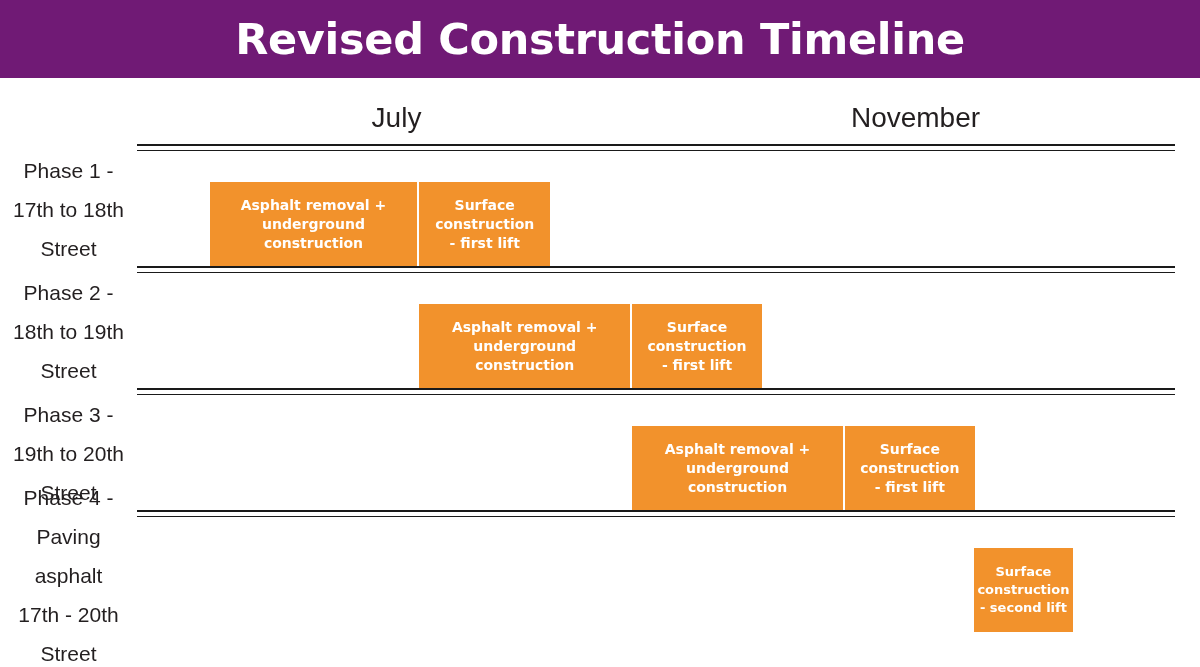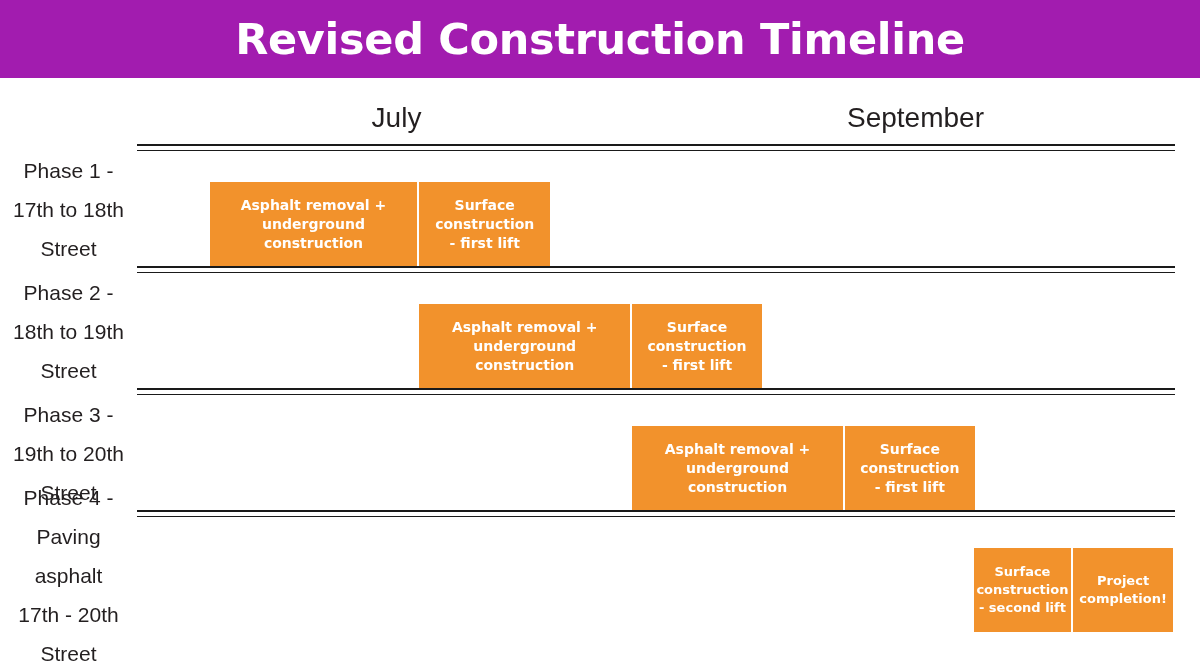--- a/index.html
+++ b/index.html
@@ -18,21 +18,21 @@
     overflow: hidden;
   }
 
   
   .title-banner {
     position: absolute;
     left: 0;
     top: 0;
     width: 1200px;
     height: 78px;
-    background: #a21caf;
+    background: #701a75;
     display: flex;
     align-items: center;
     justify-content: center;
   }
   .title-text {
     font-family: "DejaVu Sans", sans-serif;
     font-weight: bold;
     font-size: 43px;
     letter-spacing: -0.3px;
     color: #ffffff;
@@ -147,21 +147,21 @@
 
   <div class="title-banner">
     <div class="title-text">Revised Construction Timeline</div>
   </div>
 
   <div class="months-row">
     <div class="month-cell">
       <span class="month-label">July</span>
     </div>
     <div class="month-cell">
-      <span class="month-label">September</span>
+      <span class="month-label">November</span>
     </div>
   </div>
 
   <div class="chart-body">
       <div class="grid-line" style="top: 0px;"></div>
       <div class="phase-row" style="top: 4px;">
         <div class="phase-label">
           <span>Phase 1 -<br>17th to 18th<br>Street</span>
         </div>
         <div class="bars-area">
@@ -203,20 +203,17 @@
       </div>
       <div class="grid-line" style="top: 366px;"></div>
       <div class="phase-row" style="top: 370px;">
         <div class="phase-label">
           <span>Phase 4 -<br>Paving asphalt<br>17th - 20th<br>Street</span>
         </div>
         <div class="bars-area">
           <div class="bar narrow" style="left: 80.6%; width: 9.6%;">
             <span class="bar-label">Surface<br>construction<br>- second lift</span>
           </div>
-          <div class="bar narrow" style="left: 90.2%; width: 9.6%;">
-            <span class="bar-label">Project<br>completion!</span>
-          </div>
         </div>
       </div>
     </div>
 
 </div>
 
 </body></html>

